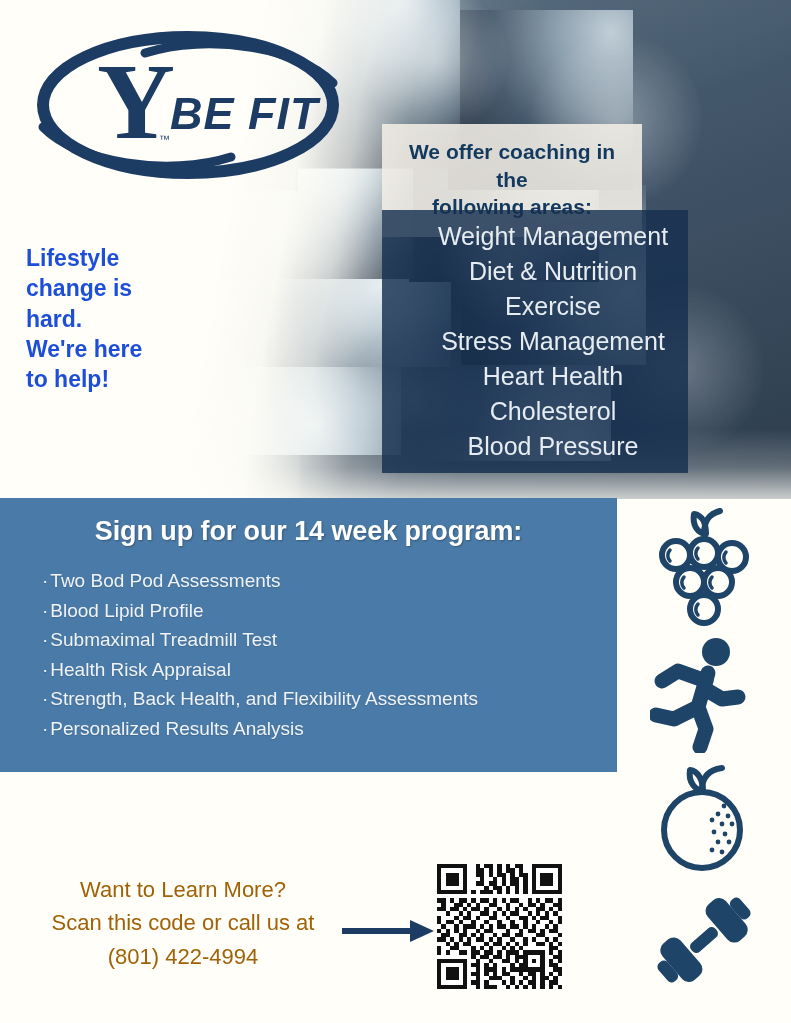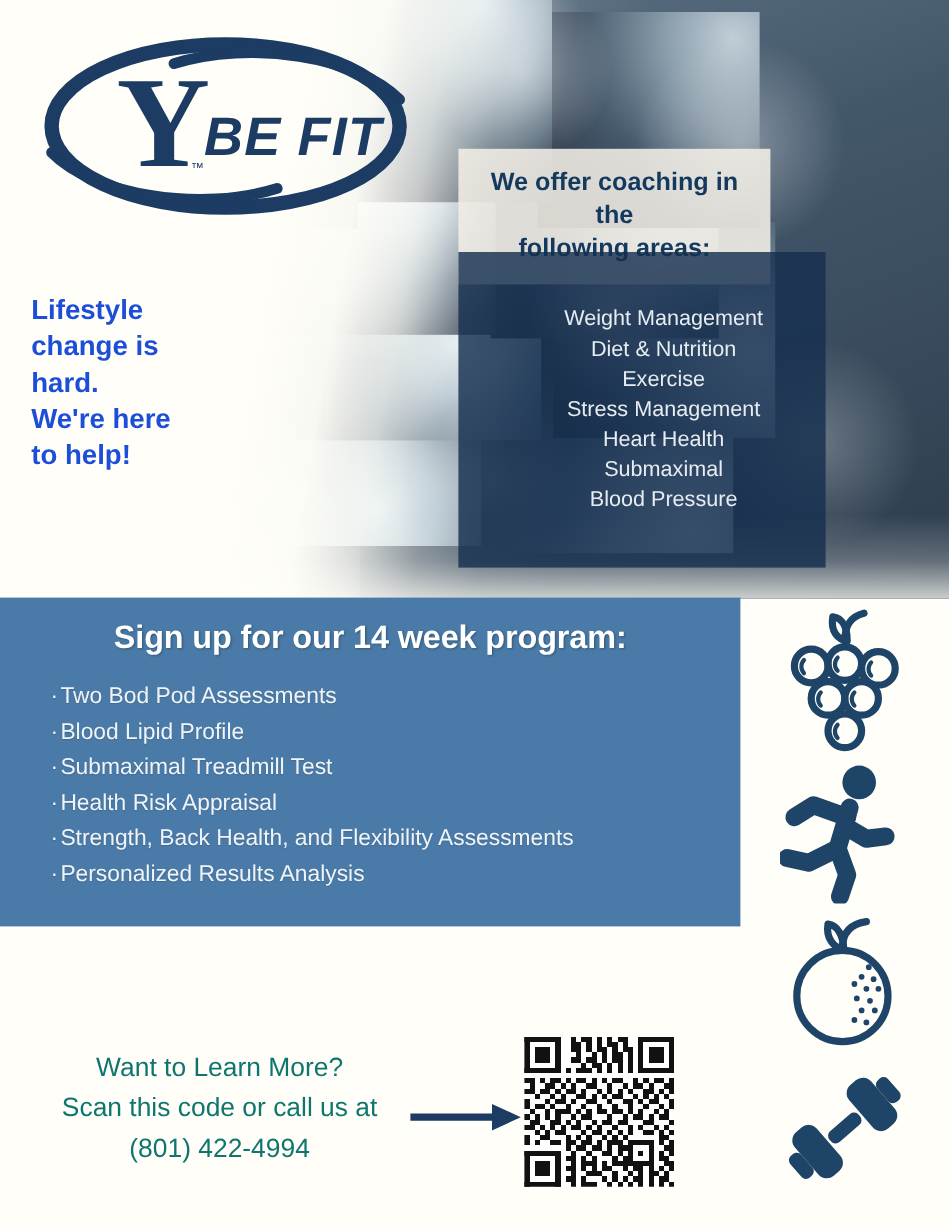--- a/index.html
+++ b/index.html
@@ -165,21 +165,21 @@
     box-sizing: border-box;
     background: rgba(22, 48, 79, 0.82);
     display: flex;
     flex-direction: column;
     align-items: center;
     justify-content: center;
     padding: 6px 8px;
   }
   .services-box .svc {
     color: #e6ecf1;
-    font-size: 18px;
+    font-size: 25px;
     line-height: 1.40;
     font-weight: 300;
     white-space: nowrap;
     margin-left: 36px;
   }
 
   
   .program-band {
     position: absolute;
     left: 0;
@@ -214,21 +214,21 @@
     margin-right: 2px;
   }
 
   
   .contact-text {
     position: absolute;
     left: 18px;
     top: 873px;
     width: 330px;
     text-align: center;
-    color: #0f766e;
+    color: #a16207;
     font-size: 22px;
     line-height: 1.52;
     font-weight: 300;
   }
   .contact-arrow {
     position: absolute;
     left: 340px;
     top: 918px;
     width: 96px;
     height: 26px;
@@ -312,21 +312,21 @@
     <div>We offer coaching in the</div>
     <div>following areas:</div>
   </div>
 
   <div class="services-box">
     <div class="svc">Weight Management</div>
     <div class="svc">Diet &amp; Nutrition</div>
     <div class="svc">Exercise</div>
     <div class="svc">Stress Management</div>
     <div class="svc">Heart Health</div>
-    <div class="svc">Submaximal</div>
+    <div class="svc">Cholesterol</div>
     <div class="svc">Blood Pressure</div>
   </div>
 
   <div class="program-band">
     <div class="program-title">Sign up for our 14 week program:</div>
     <ul class="program-list">
       <li>Two Bod Pod Assessments</li>
       <li>Blood Lipid Profile</li>
       <li>Submaximal Treadmill Test</li>
       <li>Health Risk Appraisal</li>

